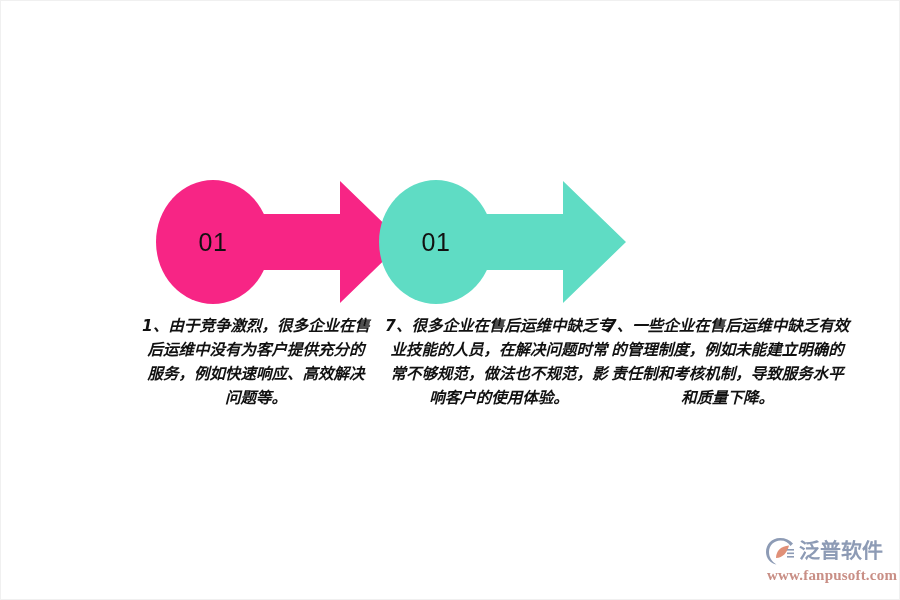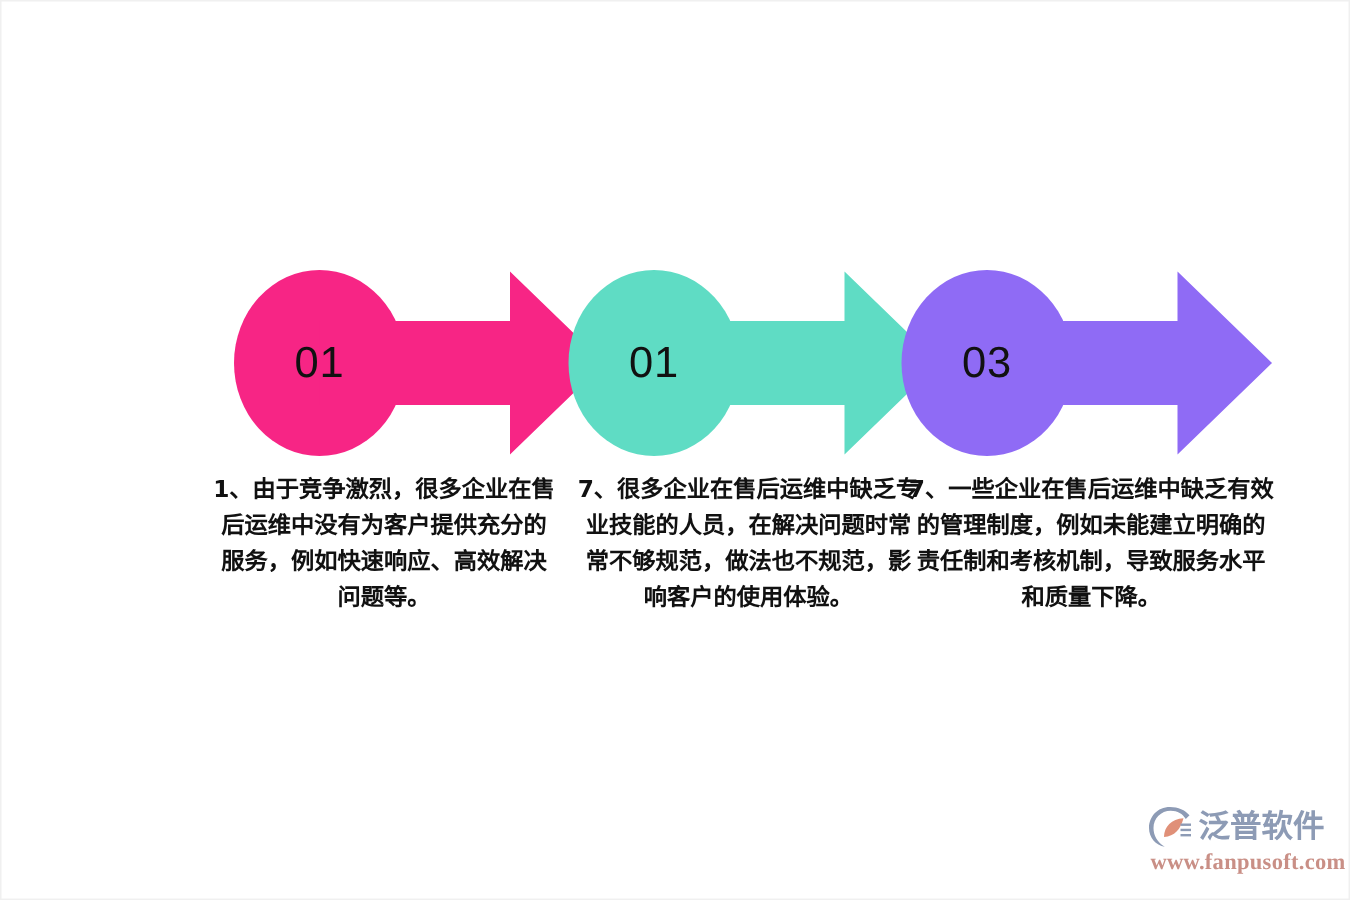--- a/index.html
+++ b/index.html
@@ -62,34 +62,35 @@
   }
   .step-number {
     position: absolute;
     left: 22px;
     top: 0;
     width: 72px;
     height: 128px;
     display: flex;
     align-items: center;
     justify-content: center;
-    font-size: 29px;
+    font-size: 25px;
     font-weight: 400;
     color: #111111;
     letter-spacing: 0.5px;
     font-family: "Liberation Sans", "DejaVu Sans", sans-serif;
   }
 
   
   .text-row {
     position: absolute;
     left: 0;
     top: 314px;
     width: 900px;
     height: 140px;
+    font-style: italic;
   }
   .text-col {
     position: absolute;
     top: 0;
     width: 232px;
     font-size: 15.5px;
     line-height: 24px;
     color: #111111;
     font-weight: bold;
     text-align: center;
@@ -163,29 +164,20 @@
     <div class="arrow-step" id="step-2">
       <svg class="arrow-svg" viewBox="0 0 250 128" xmlns="http://www.w3.org/2000/svg">
         <g>
           <ellipse cx="58" cy="64" rx="57" ry="62" fill="#5FDCC4"></ellipse>
           <path d="M 58 36 L 185 36 L 185 3 L 248 64 L 185 125 L 185 92 L 58 92 Z" fill="#5FDCC4"></path>
         </g>
       </svg>
       <div class="step-number">01</div>
     </div>
 
-    <div class="arrow-step" id="step-3">
-      <svg class="arrow-svg" viewBox="0 0 250 128" xmlns="http://www.w3.org/2000/svg">
-        <g>
-          <ellipse cx="58" cy="64" rx="57" ry="62" fill="#8F6BF5"></ellipse>
-          <path d="M 58 36 L 185 36 L 185 3 L 248 64 L 185 125 L 185 92 L 58 92 Z" fill="#8F6BF5"></path>
-        </g>
-      </svg>
-      <div class="step-number">03</div>
-    </div>
 
   </div>
 
   <div class="text-row">
     <div class="text-col" id="text-col-1">1、由于竞争激烈，很多企业在售后运维中没有为客户提供充分的服务，例如快速响应、高效解决问题等。</div>
     <div class="text-col" id="text-col-2">7、很多企业在售后运维中缺乏专业技能的人员，在解决问题时常常不够规范，做法也不规范，影响客户的使用体验。</div>
     <div class="text-col" id="text-col-3">7、一些企业在售后运维中缺乏有效的管理制度，例如未能建立明确的责任制和考核机制，导致服务水平和质量下降。</div>
   </div>
 
   <div class="logo">

